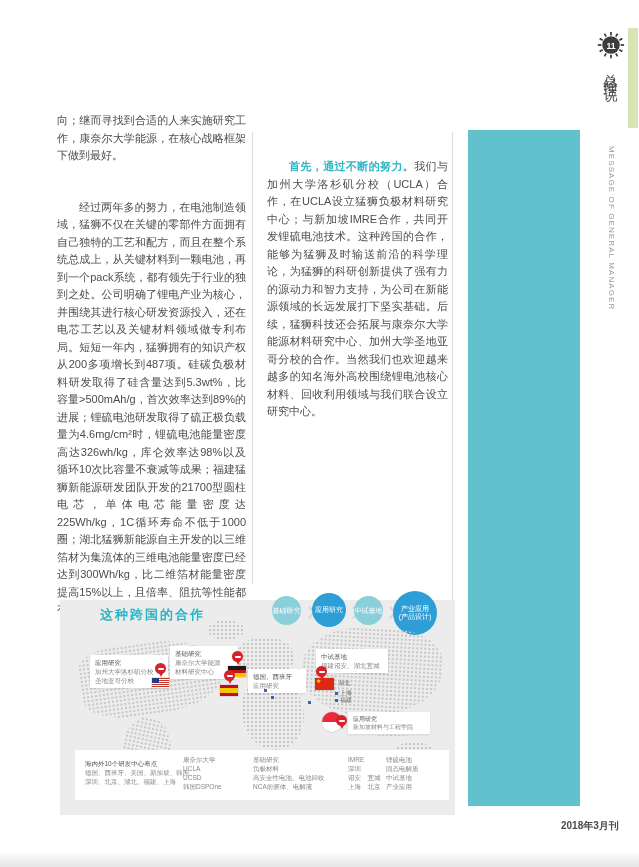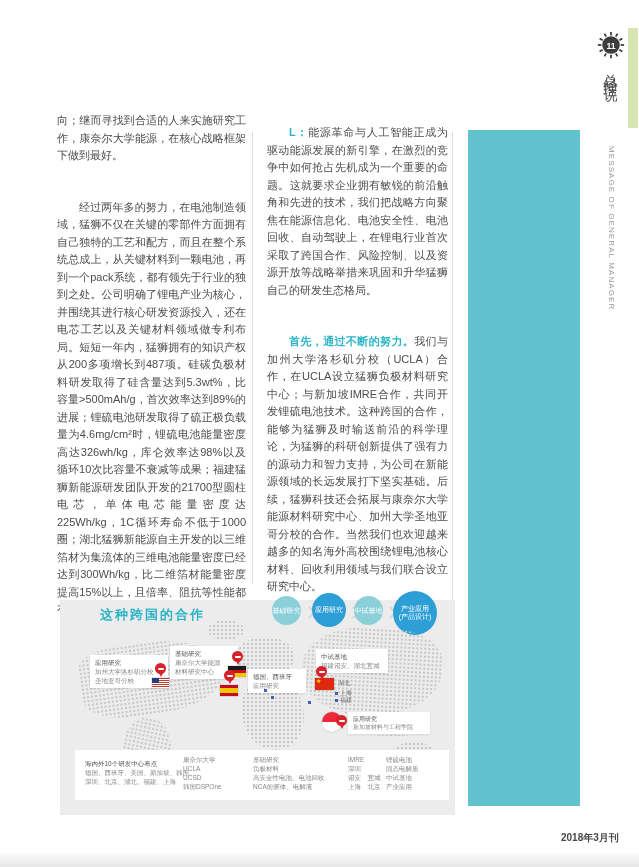--- a/index.html
+++ b/index.html
@@ -61,38 +61,37 @@
   .mcol { position:absolute; font-size:6.5px; line-height:9px; color:#888; white-space:nowrap; }
   .mcol .t { color:#555; }
 
   
   .sun { position:absolute; left:597px; top:31px; }
   .cn-title { position:absolute; left:602px; top:62px; writing-mode:vertical-rl;
               font-size:14px; letter-spacing:5px; color:#4a4a4a; }
   .en-title { position:absolute; left:607px; top:146px; writing-mode:vertical-rl;
               font-size:8px; letter-spacing:1.1px; color:#9a9a9a; }
   .green-bar { position:absolute; left:628px; top:28px; width:10px; height:100px; background:#d8e5b2; }
-  .issue { position:absolute; left:561px; top:819px; font-size:10px; font-weight:bold; color:#4a4a4a;margin-top:12px; }
+  .issue { position:absolute; left:561px; top:819px; font-size:10px; font-weight:bold; color:#4a4a4a; }
   .bottom-band { position:absolute; left:0; top:852px; width:639px; height:15px;
                  background:linear-gradient(#fdfdfd,#e6e6e6); }
 </style>
 </head>
 <body>
 
 <div class="page">
 
   <div class="col col-left">
     <p class="para no-indent">向；继而寻找到合适的人来实施研究工作，康奈尔大学能源，在核心战略框架下做到最好。</p>
     <p class="para gap">经过两年多的努力，在电池制造领域，猛狮不仅在关键的零部件方面拥有自己独特的工艺和配方，而且在整个系统总成上，从关键材料到一颗电池，再到一个pack系统，都有领先于行业的独到之处。公司明确了锂电产业为核心，并围绕其进行核心研发资源投入，还在电芯工艺以及关键材料领域做专利布局。短短一年内，猛狮拥有的知识产权从200多项增长到487项。硅碳负极材料研发取得了硅含量达到5.3wt%，比容量&gt;500mAh/g，首次效率达到89%的进展；锂硫电池研发取得了硫正极负载量为4.6mg/cm²时，锂硫电池能量密度高达326wh/kg，库仑效率达98%以及循环10次比容量不衰减等成果；福建猛狮新能源研发团队开发的21700型圆柱电芯，单体电芯能量密度达225Wh/kg，1C循环寿命不低于1000圈；湖北猛狮新能源自主开发的以三维箔材为集流体的三维电池能量密度已经达到300Wh/kg，比二维箔材能量密度提高15%以上，且倍率、阻抗等性能都有明显优势。</p>
   </div>
 
   <div class="vline vline1"></div>
 
   <div class="col col-right">
-    <p class="para"><span class="teal">L：</span><span>能源革命与人工智能正成为驱动能源发展的新引擎，在激烈的竞争中如何抢占先机成为一个重要的命题。这就要求企业拥有敏锐的前沿触角和先进的技术，我们把战略方向聚焦在能源信息化、电池安全性、电池回收、自动驾驶上，在锂电行业首次采取了跨国合作、风险控制、以及资源开放等战略举措来巩固和升华猛狮自己的研发生态格局。</span></p>
     <p class="para gap"><span class="teal">首先，通过不断的努力。</span><span>我们与加州大学洛杉矶分校（UCLA）合作，在UCLA设立猛狮负极材料研究中心；与新加坡IMRE合作，共同开发锂硫电池技术。这种跨国的合作，能够为猛狮及时输送前沿的科学理论，为猛狮的科研创新提供了强有力的源动力和智力支持，为公司在新能源领域的长远发展打下坚实基础。后续，猛狮科技还会拓展与康奈尔大学能源材料研究中心、加州大学圣地亚哥分校的合作。当然我们也欢迎越来越多的知名海外高校围绕锂电池核心材料、回收利用领域与我们联合设立研究中心。</span></p>
   </div>
 
   <div class="vline vline2"></div>
   <div class="teal-block"></div>
 
   <div class="map">
     <div class="map-title">这种跨国的合作</div>
 
     <div class="lg-circle lg-teal" style="left:212px;top:-4px;width:29px;height:29px;">

